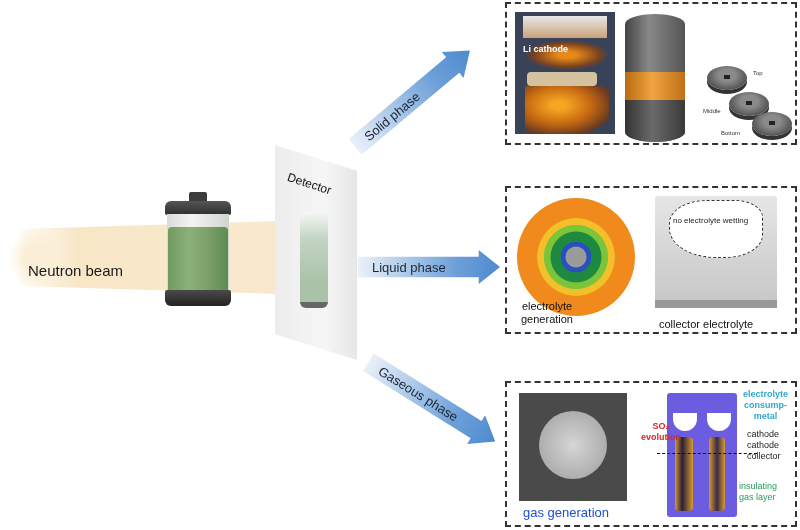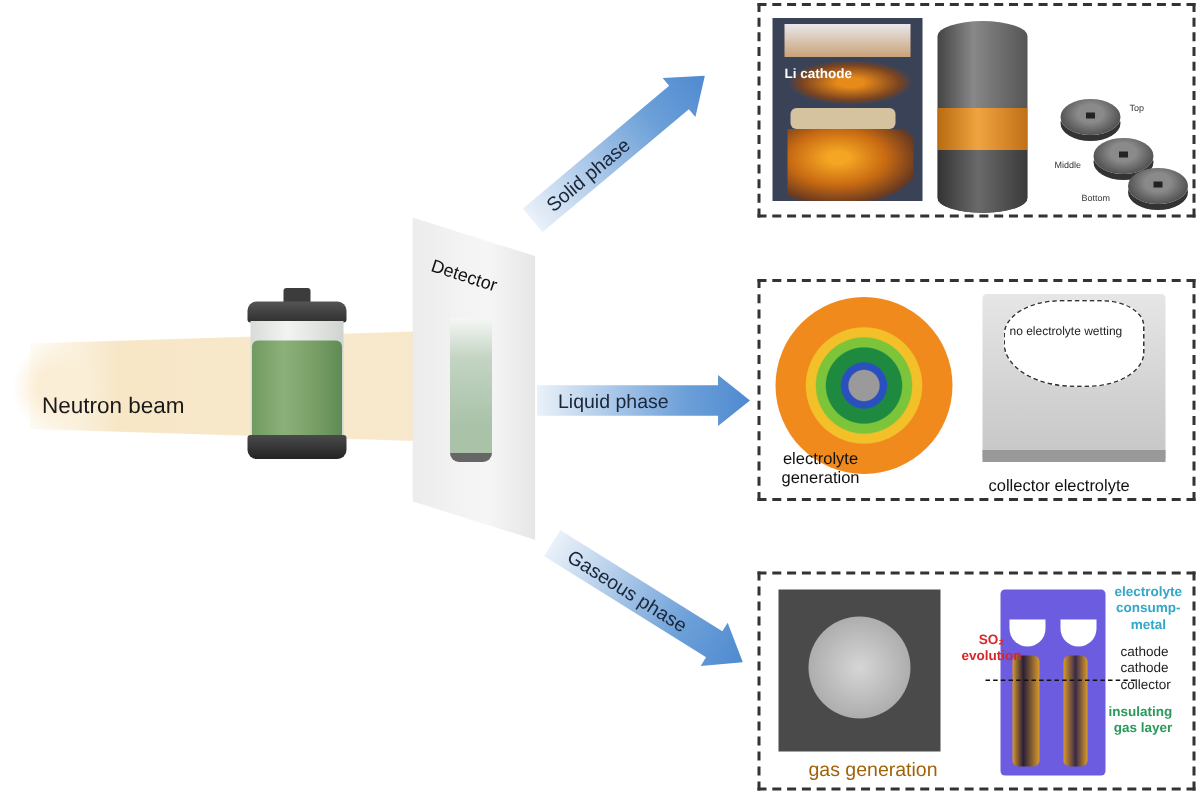--- a/index.html
+++ b/index.html
@@ -60,30 +60,30 @@
            background:radial-gradient(circle, #9a9a9a 0 12%, #2a4fbf 13% 18%, #1e8a40 19% 30%, #7cc43a 31% 38%, #f3c02a 39% 46%, #f08a1c 47% 88%, #2e7f2e 90% 100%); }
   .wafer-label { left:14px; top:112px; font-size:11px; text-align:center; line-height:13px; color:#111; }
   .pouch { left:148px; top:8px; width:122px; height:112px; background:linear-gradient(#e6e6e6,#d2d2d2 60%,#c6c6c6); border-radius:3px; }
   .pouch .nowet { position:absolute; left:14px; top:4px; width:92px; height:56px; background:#fff; border:1px dashed #333; border-radius:40% 30% 40% 50%; }
   .pouch .tab { position:absolute; bottom:0; left:0; right:0; height:8px; background:#999; }
   .nowet-label { left:166px; top:28px; font-size:8px; color:#222; }
   .pouch-label { left:152px; top:130px; font-size:11px; color:#111; }
   
   .ct { left:12px; top:10px; width:108px; height:108px; background:#4a4a4a; }
   .ct .disk { position:absolute; left:20px; top:18px; width:68px; height:68px; border-radius:50%; background:radial-gradient(circle,#d6d6d6,#a8a8a8 80%); }
-  .ct-label { left:32px; top:122px; font-size:13px; color:#a16207; }
+  .ct-label { left:16px; top:122px; font-size:13px; color:#1d4ed8; }
   .xcell { left:160px; top:10px; width:70px; height:124px; background:#6b5ce0; border-radius:3px; overflow:hidden; }
   .xcell .hole1 { position:absolute; left:6px; top:20px; width:24px; height:18px; background:#fff; border-radius:0 0 12px 12px; }
   .xcell .hole2 { position:absolute; left:40px; top:20px; width:24px; height:18px; background:#fff; border-radius:0 0 12px 12px; }
   .xcell .el1 { position:absolute; left:8px; top:44px; width:18px; height:74px; background:linear-gradient(90deg,#d89a2a,#2a1e3a 40%,#d89a2a); border-radius:4px; }
   .xcell .el2 { position:absolute; left:42px; top:44px; width:16px; height:74px; background:linear-gradient(90deg,#d89a2a,#3a2a4a 50%,#d89a2a); border-radius:4px; }
   .gas-lab-blue { left:236px; top:6px; font-size:9px; color:#33a7c8; font-weight:bold; text-align:center; line-height:11px; }
   .gas-lab-red { left:134px; top:38px; font-size:9px; color:#d8262a; font-weight:bold; text-align:center; line-height:11px; }
   .gas-lab-black { left:240px; top:46px; font-size:9px; color:#222; text-align:left; line-height:11px; }
-  .gas-lab-green { left:232px; top:86px; font-size:9px; color:#2a9a5a; font-weight:bold; text-align:right; line-height:11px; }
+  .gas-lab-green { left:232px; top:98px; font-size:9px; color:#2a9a5a; font-weight:normal; text-align:left; line-height:11px; }
   .dashline { left:150px; top:70px; width:100px; border-top:1px dashed #111; }
 </style>
 </head>
 <body>
 
 <div class="abs beam"></div>
 <div class="abs starburst"></div>
 <div class="abs beam-label">Neutron beam</div>
 
 <div class="abs battery">

